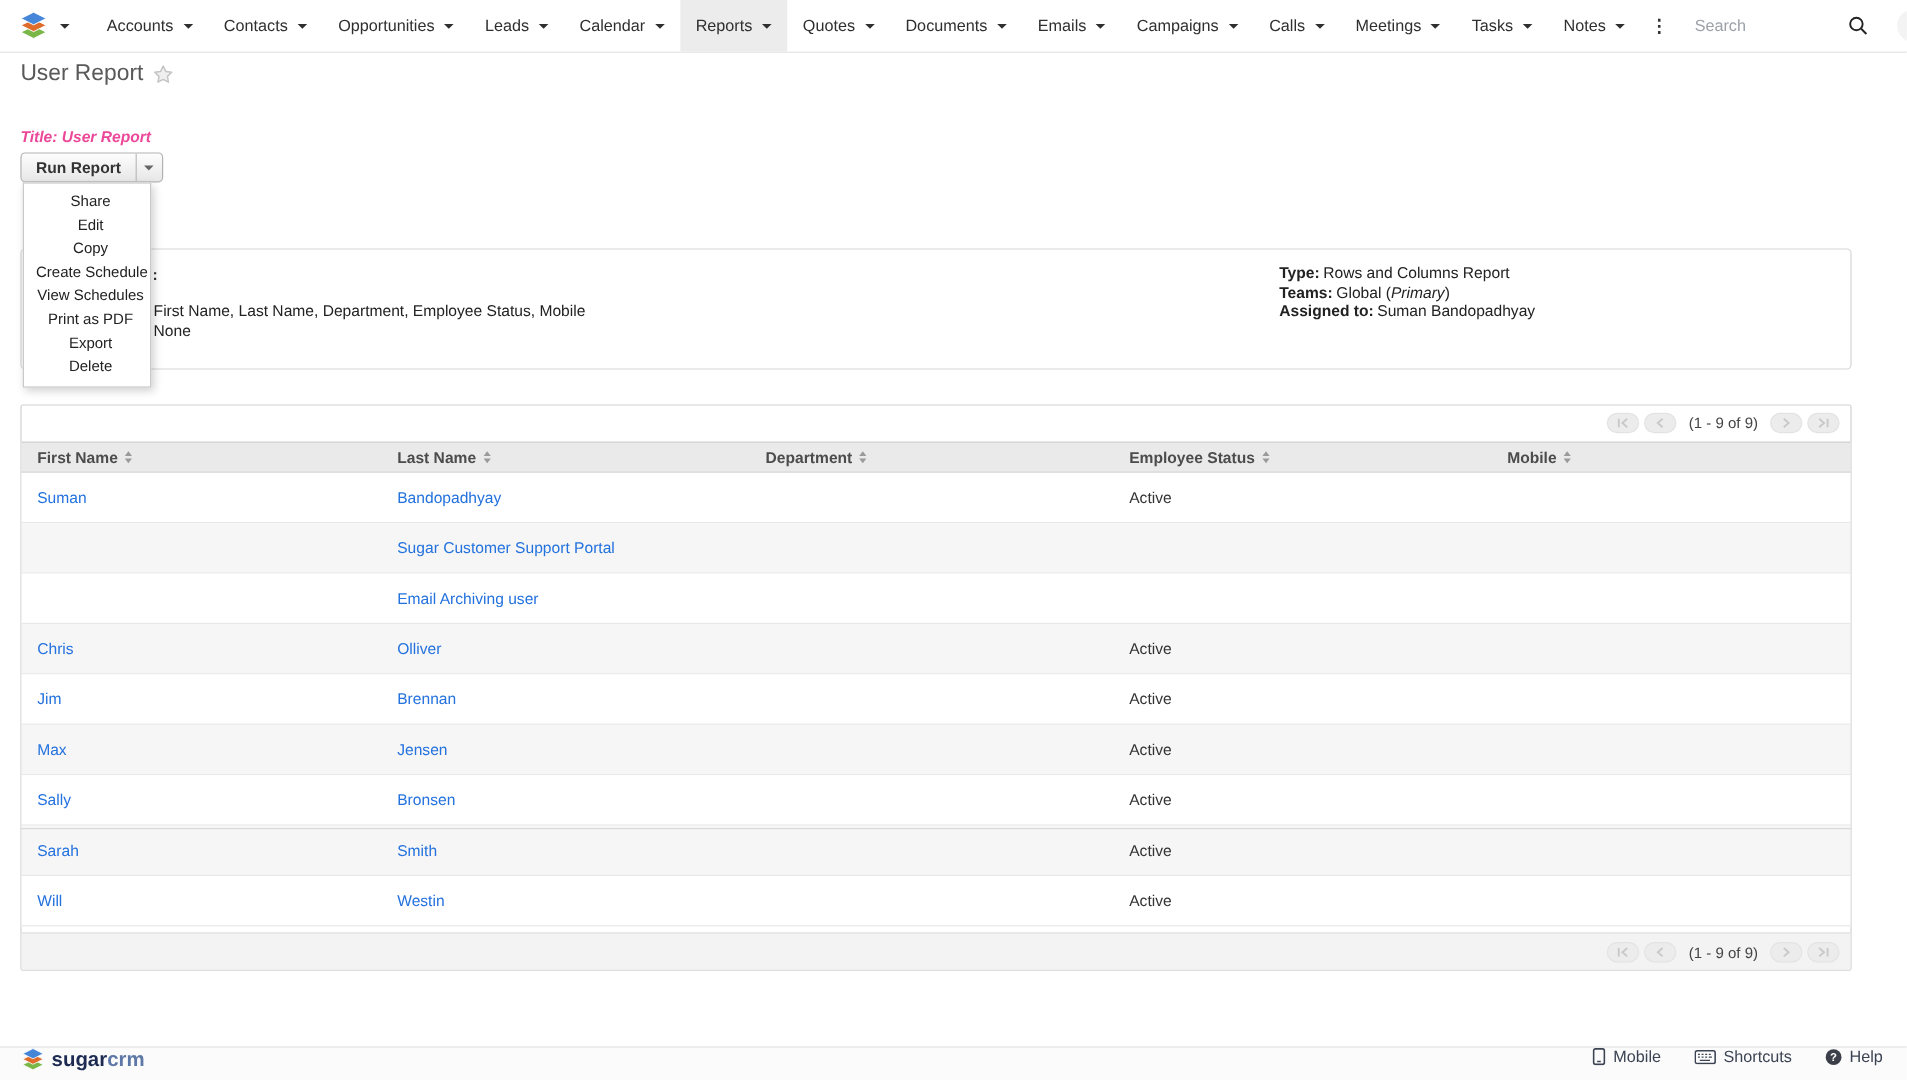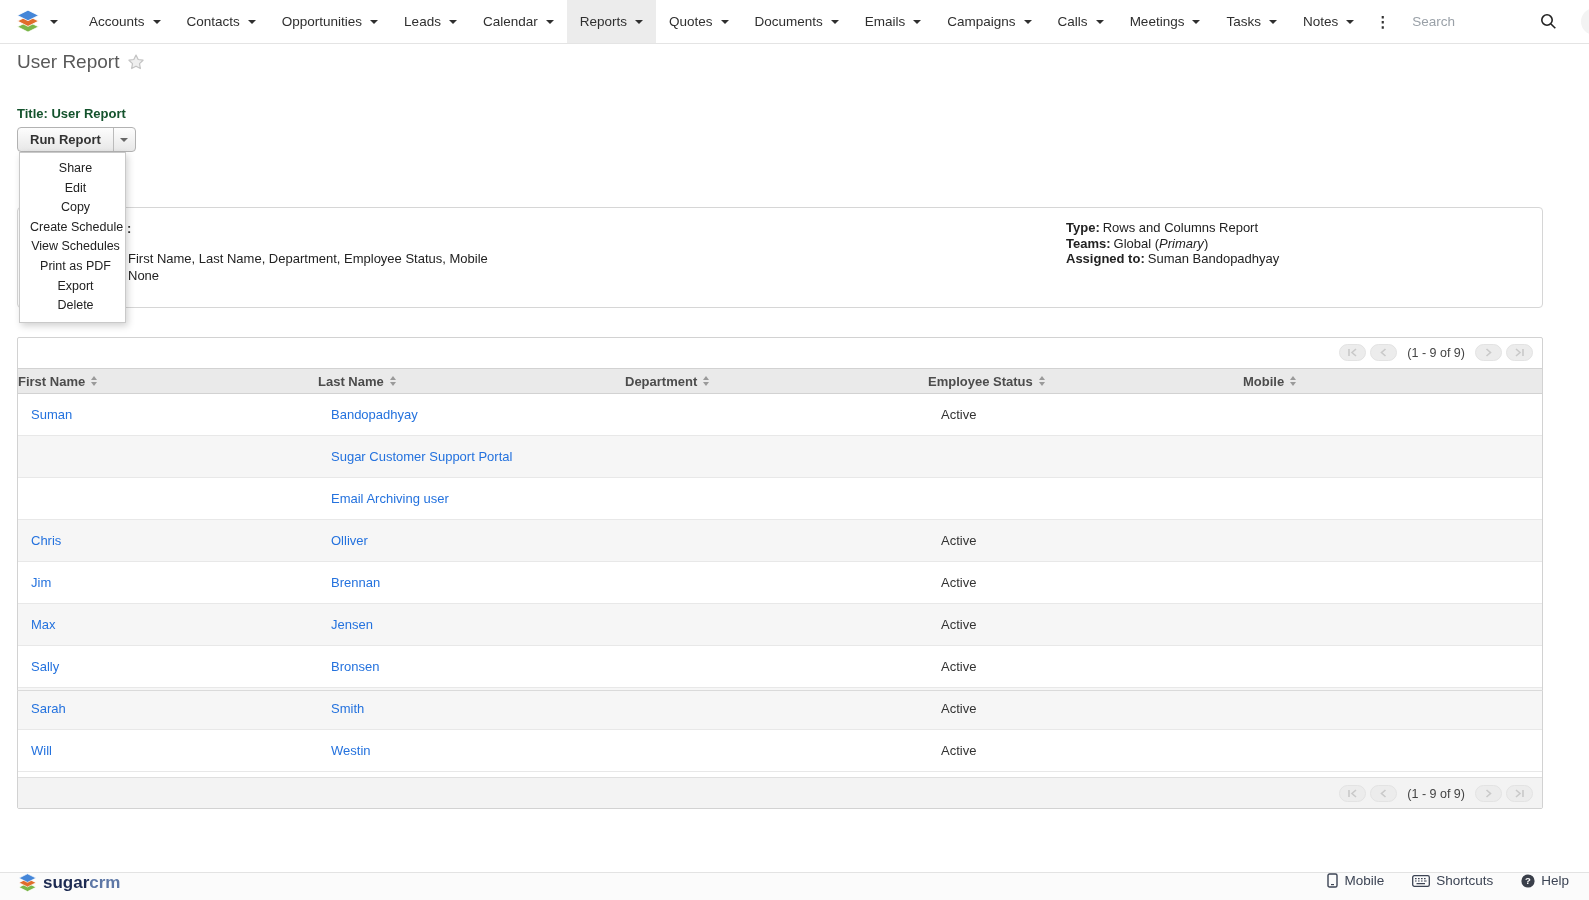--- a/index.html
+++ b/index.html
@@ -23,21 +23,21 @@
   .nav-search { display:flex; align-items:center; gap:10px; padding:0 14px; }
   .nav-search input { border:none; outline:none; width:118px; font-size:13.5px;
     font-family:"Liberation Sans", sans-serif; color:#0369a1; background:transparent; }
   .nav-search input::placeholder { color:#9aa1a8; }
   .notif-badge { width:27px; height:27px; border-radius:50%; background:#f3f3f3; color:#dedede;
     font-size:12px; display:flex; align-items:center; justify-content:center; margin:0 10px; cursor:pointer; }
 
   
   .page-title { position:absolute; left:17px; top:51px; font-size:19px; font-weight:400;
     color:#595959; display:flex; align-items:center; gap:8px; }
-  .report-title { position:absolute; left:17px; top:106px; font-size:13px; font-weight:bold; color:#14532d; }
+  .report-title { position:absolute; left:17px; top:106px; font-size:13px; font-weight:bold; color:#ec4899;font-style:italic; }
 
   
   .run-btn { position:absolute; left:17px; top:127px; display:flex; height:25px;
     border:1px solid #b2b2b2; border-radius:4px; overflow:hidden;
     background:linear-gradient(#fdfdfd,#e7e7e7); cursor:pointer; }
   .run-btn .main { padding:0 12px; display:flex; align-items:center; font-size:13px;
     font-weight:bold; color:#333; }
   .run-btn .arrow { width:22px; display:flex; align-items:center; justify-content:center;
     border-left:1px solid #bbb; }
   .run-btn .arrow .caret { border-top-color:#666; }
@@ -60,21 +60,21 @@
   
   .list-box { position:absolute; left:17px; top:337px; width:1526px; border:1px solid #d2d2d2;
     border-radius:2px; background:#fff; }
   .pager-row { height:30px; position:relative; }
   .pager { position:absolute; right:9px; top:6px; display:flex; align-items:center; gap:4px; }
   .pg-btn { width:27px; height:17px; border-radius:9px; background:#ececec; border:1px solid #e3e3e3;
     display:flex; align-items:center; justify-content:center; cursor:pointer; }
   .pg-range { font-size:12.5px; color:#444; margin:0 6px; }
   .grid-row { display:grid; grid-template-columns:300px 307px 303px 315px 1fr; align-items:center; }
   .thead { height:26px; background:#eaeaea; border-top:1px solid #d2d2d2; border-bottom:1px solid #d2d2d2; }
-  .th { font-size:13px; font-weight:bold; color:#4c4c4c; display:flex;
+  .th { padding-left:13px; font-size:13px; font-weight:bold; color:#4c4c4c; display:flex;
     align-items:center; gap:6px; cursor:pointer; }
   .sort { display:inline-flex; flex-direction:column; gap:2px; }
   .sort i { display:block; width:0; height:0; border-left:3.5px solid transparent;
     border-right:3.5px solid transparent; }
   .sort .up { border-bottom:4px solid #9a9a9a; }
   .sort .dn { border-top:4px solid #9a9a9a; }
   .trow { height:42px; font-size:13px; border-bottom:1px solid #e8e8e8; background:#fff; }
   .trow:nth-child(even) { background:#f6f6f6; }
   .td { padding-left:13px; overflow:hidden; white-space:nowrap; }
   .td a { color:#2472de; text-decoration:none; cursor:pointer; }

